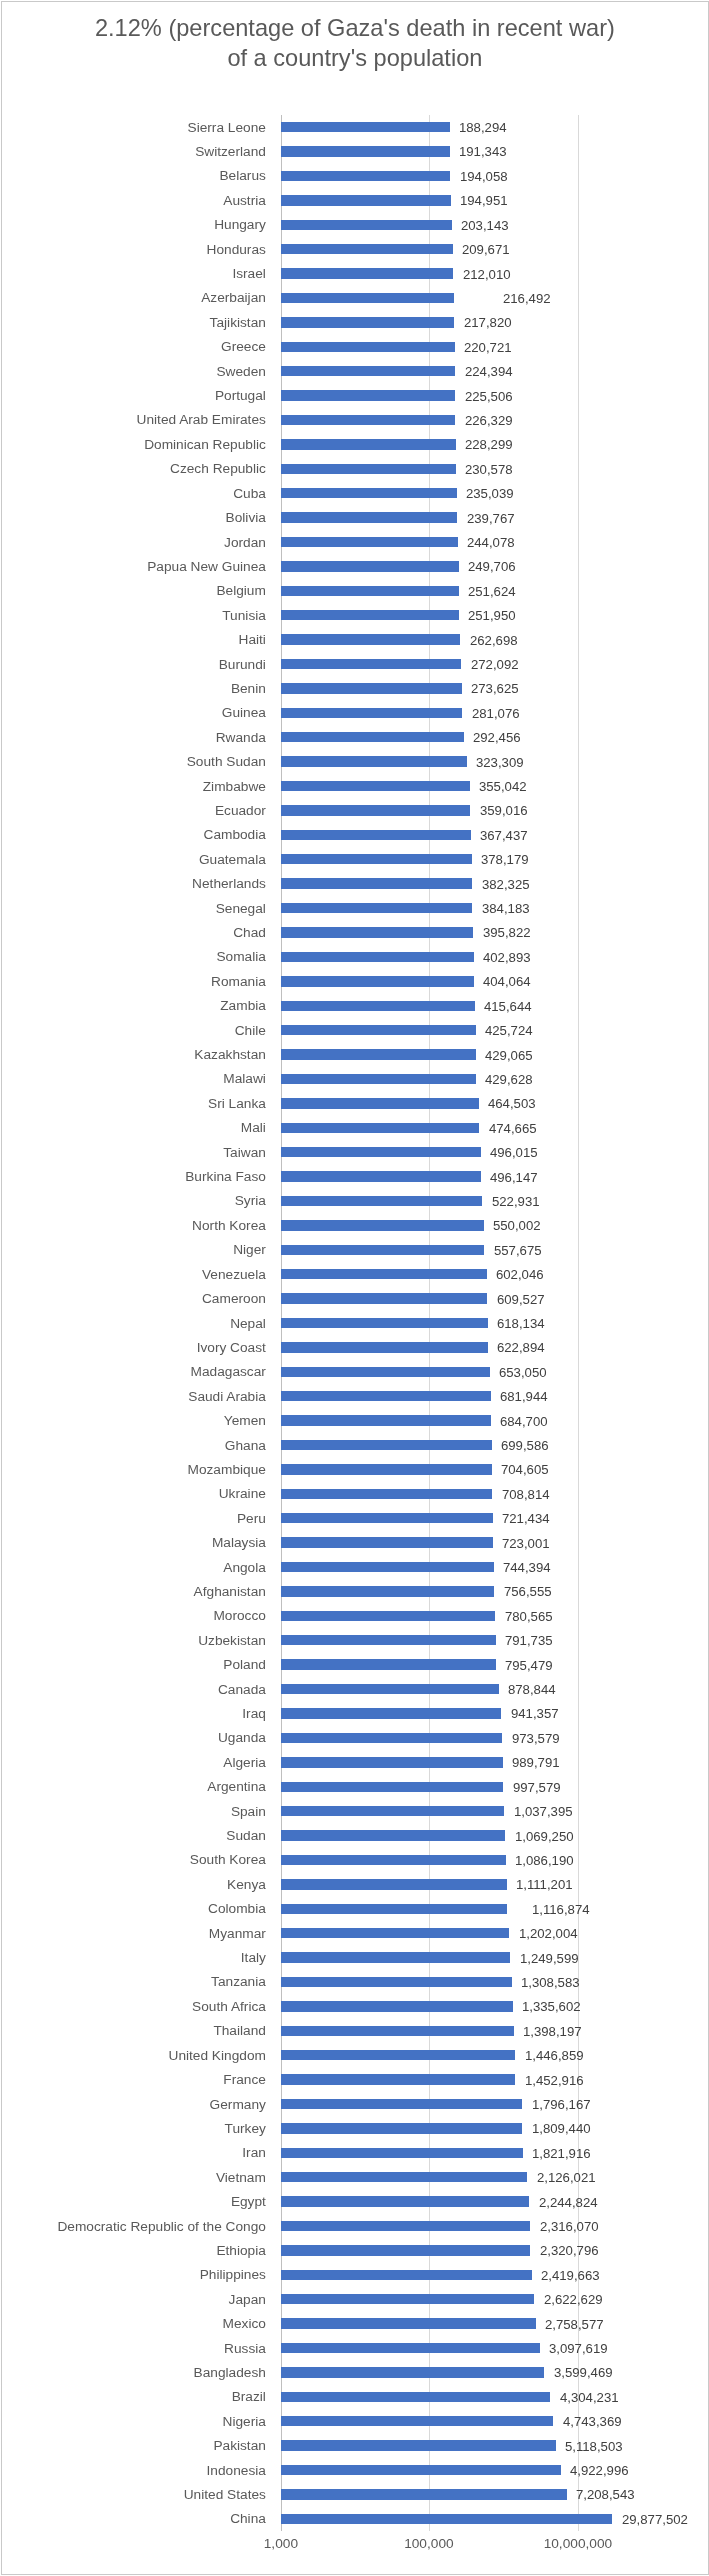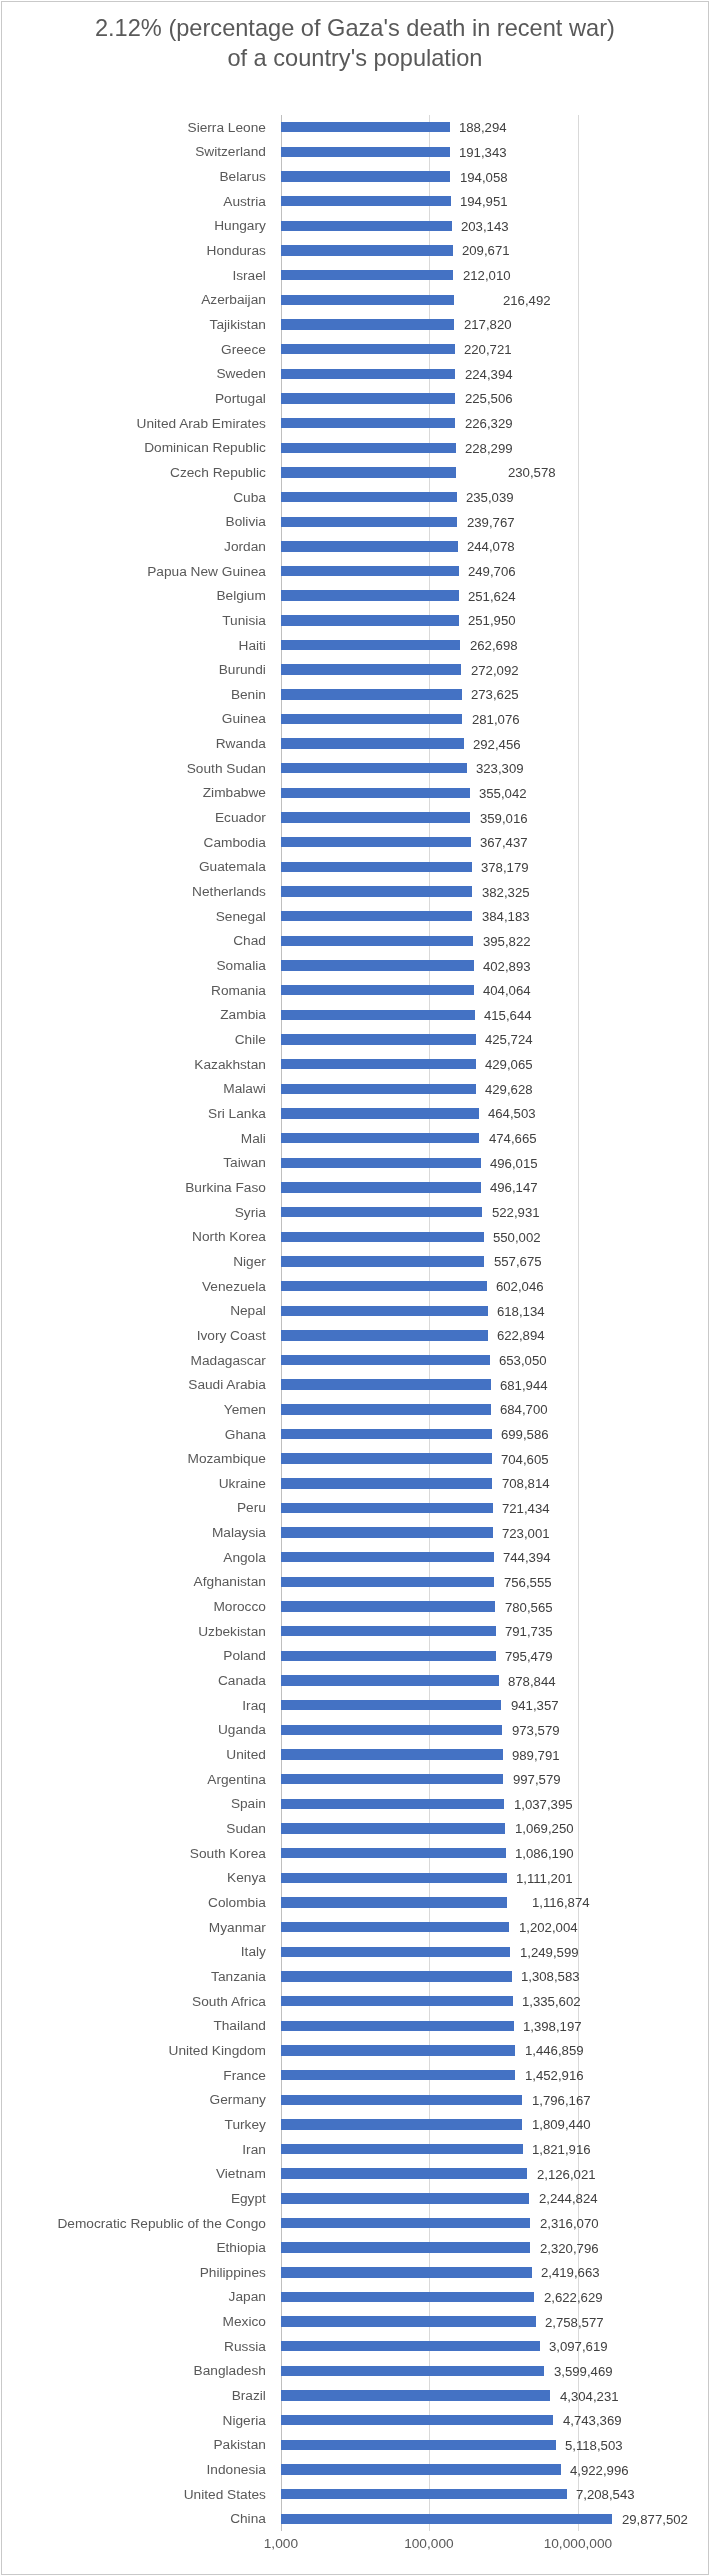--- a/index.html
+++ b/index.html
@@ -127,21 +127,21 @@
           <div class="cat">Dominican Republic</div>
           <div class="track">
             <div class="bar" style="width: 175px;"></div>
             <div class="val" style="left: 184px;">228,299</div>
           </div>
         </div>
         <div class="row">
           <div class="cat">Czech Republic</div>
           <div class="track">
             <div class="bar" style="width: 175px;"></div>
-            <div class="val" style="left: 184px; margin-left: 43px;">230,578</div>
+            <div class="val" style="left: 184px;">230,578</div>
           </div>
         </div>
         <div class="row">
           <div class="cat">Cuba</div>
           <div class="track">
             <div class="bar" style="width: 176px;"></div>
             <div class="val" style="left: 185px;">235,039</div>
           </div>
         </div>
         <div class="row">
@@ -362,20 +362,27 @@
           </div>
         </div>
         <div class="row">
           <div class="cat">Venezuela</div>
           <div class="track">
             <div class="bar" style="width: 206px;"></div>
             <div class="val" style="left: 215px;">602,046</div>
           </div>
         </div>
         <div class="row">
+          <div class="cat">Cameroon</div>
+          <div class="track">
+            <div class="bar" style="width: 206px;"></div>
+            <div class="val" style="left: 216px;">609,527</div>
+          </div>
+        </div>
+        <div class="row">
           <div class="cat">Nepal</div>
           <div class="track">
             <div class="bar" style="width: 207px;"></div>
             <div class="val" style="left: 216px;">618,134</div>
           </div>
         </div>
         <div class="row">
           <div class="cat">Ivory Coast</div>
           <div class="track">
             <div class="bar" style="width: 207px;"></div>
@@ -488,21 +495,21 @@
           </div>
         </div>
         <div class="row">
           <div class="cat">Uganda</div>
           <div class="track">
             <div class="bar" style="width: 221px;"></div>
             <div class="val" style="left: 231px;">973,579</div>
           </div>
         </div>
         <div class="row">
-          <div class="cat">United</div>
+          <div class="cat">Algeria</div>
           <div class="track">
             <div class="bar" style="width: 222px;"></div>
             <div class="val" style="left: 231px;">989,791</div>
           </div>
         </div>
         <div class="row">
           <div class="cat">Argentina</div>
           <div class="track">
             <div class="bar" style="width: 222px;"></div>
             <div class="val" style="left: 232px;">997,579</div>

